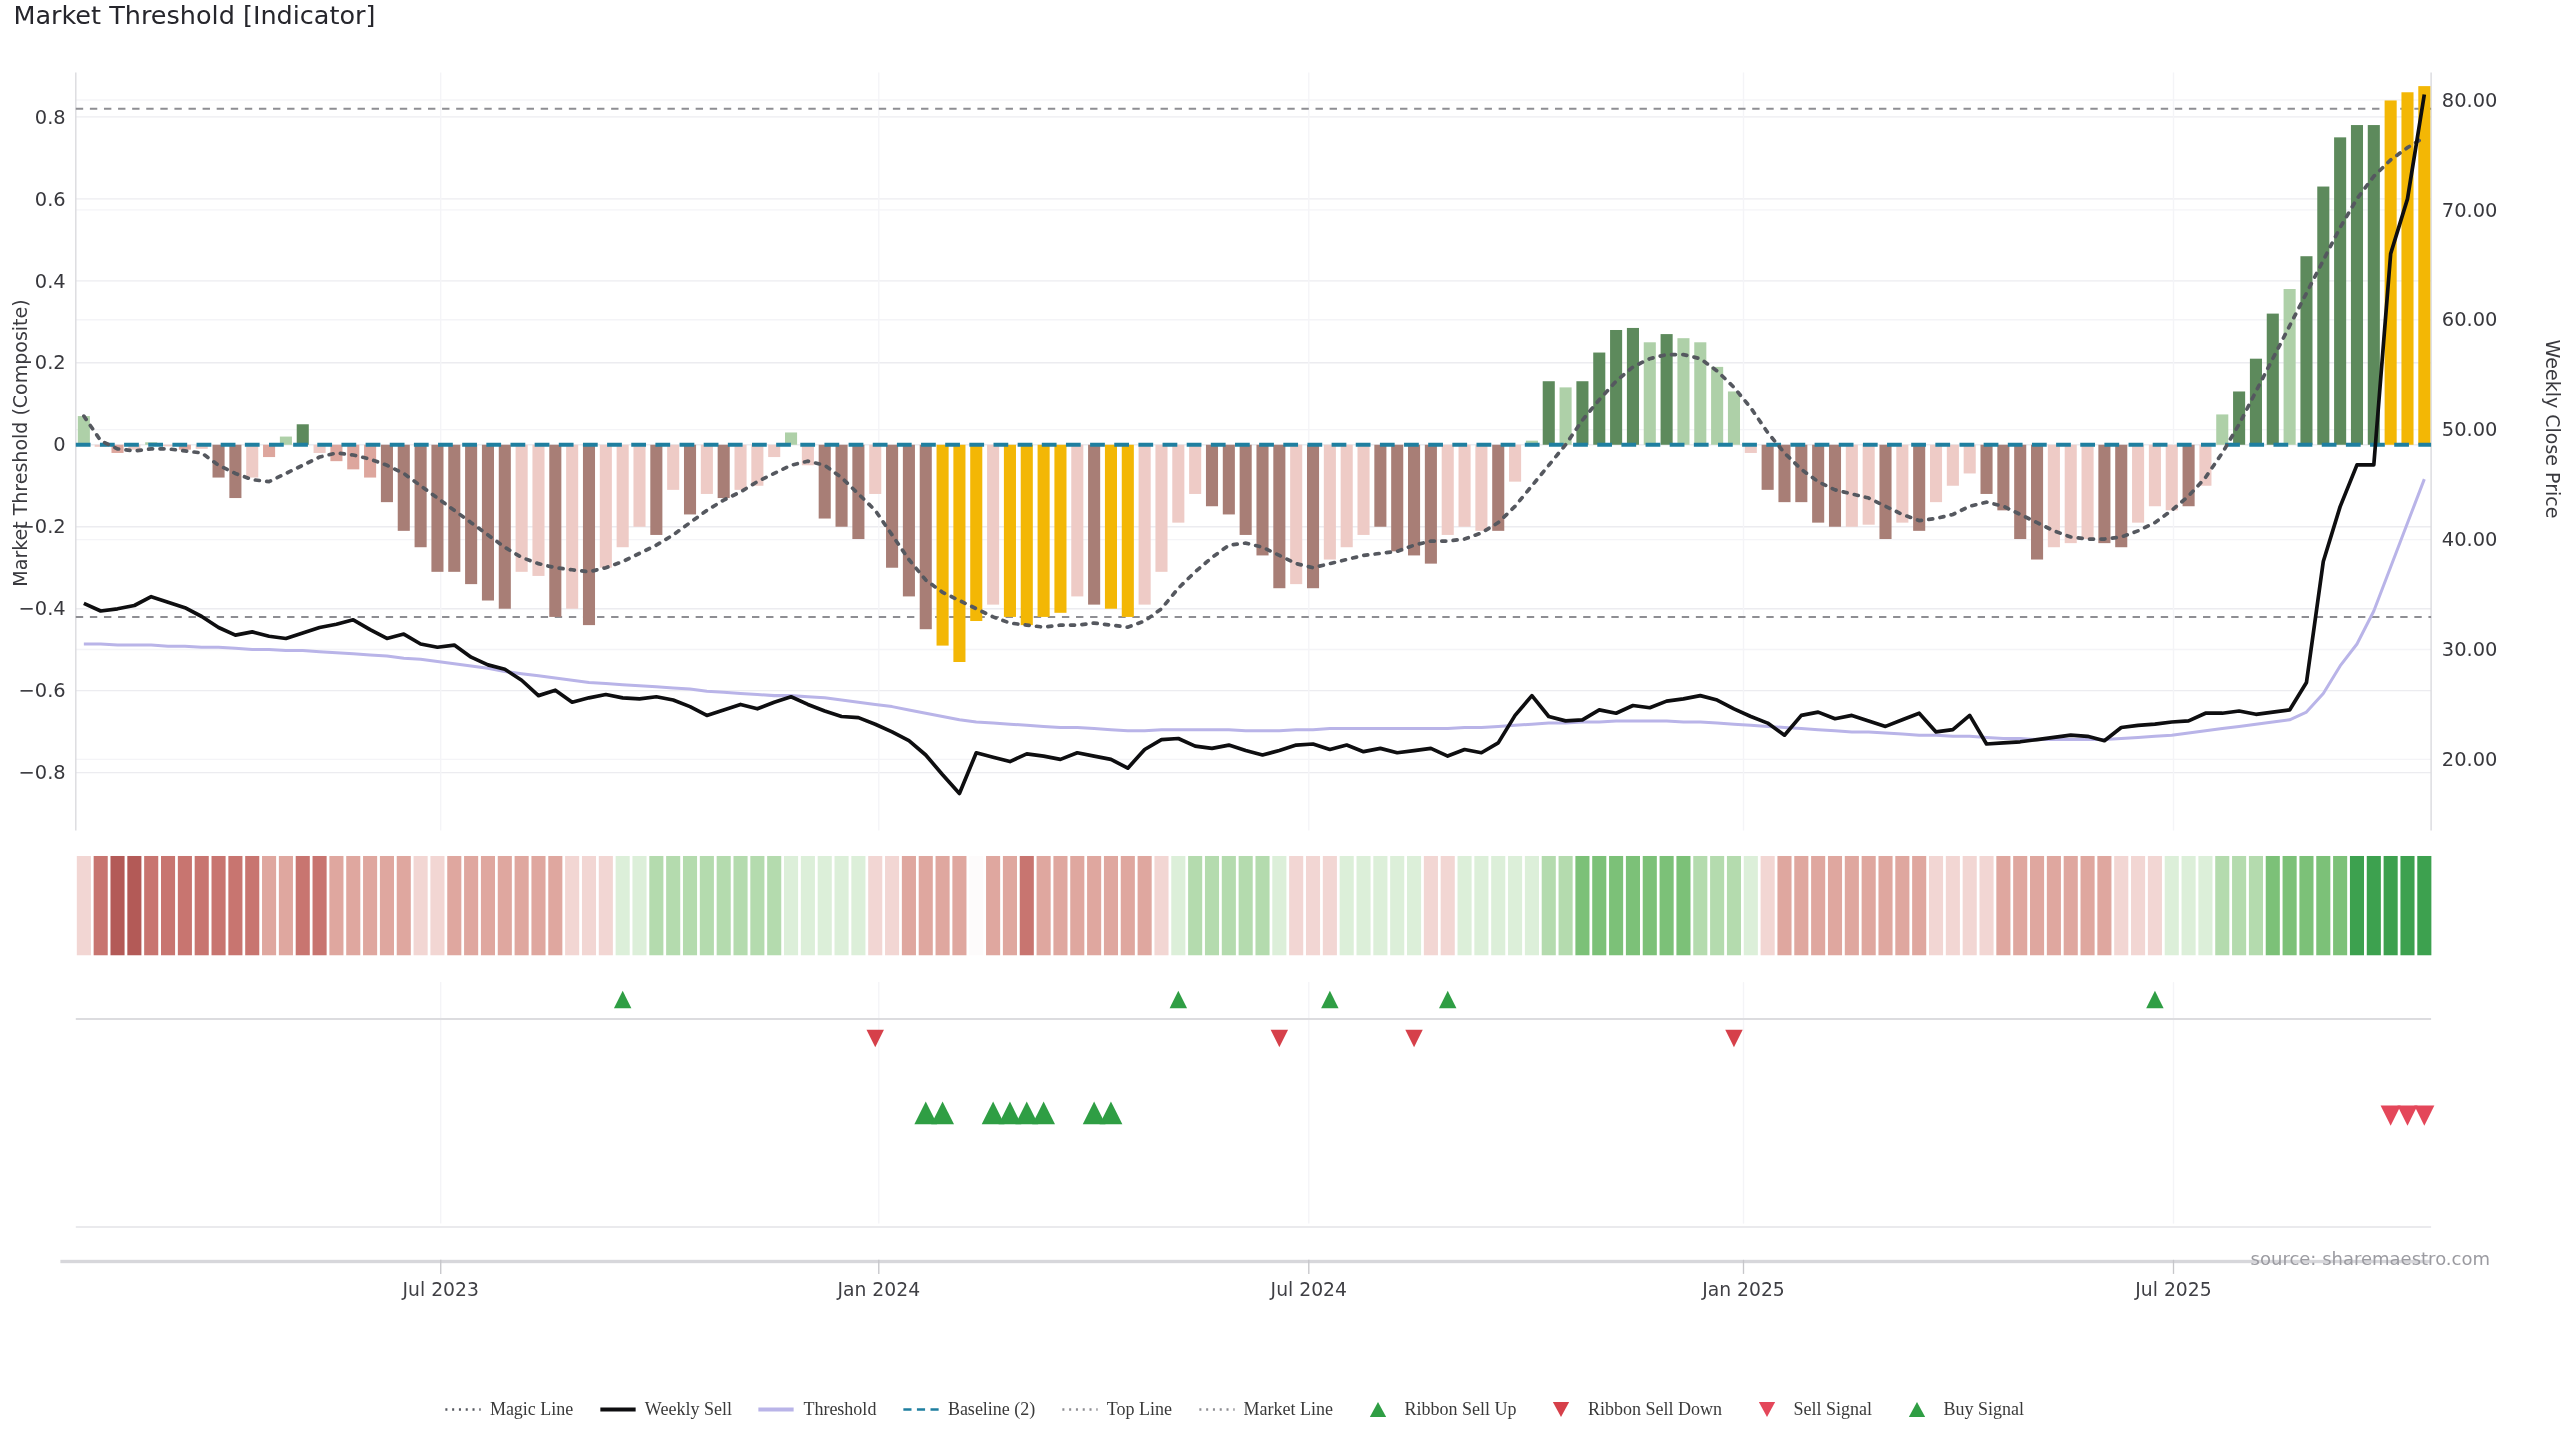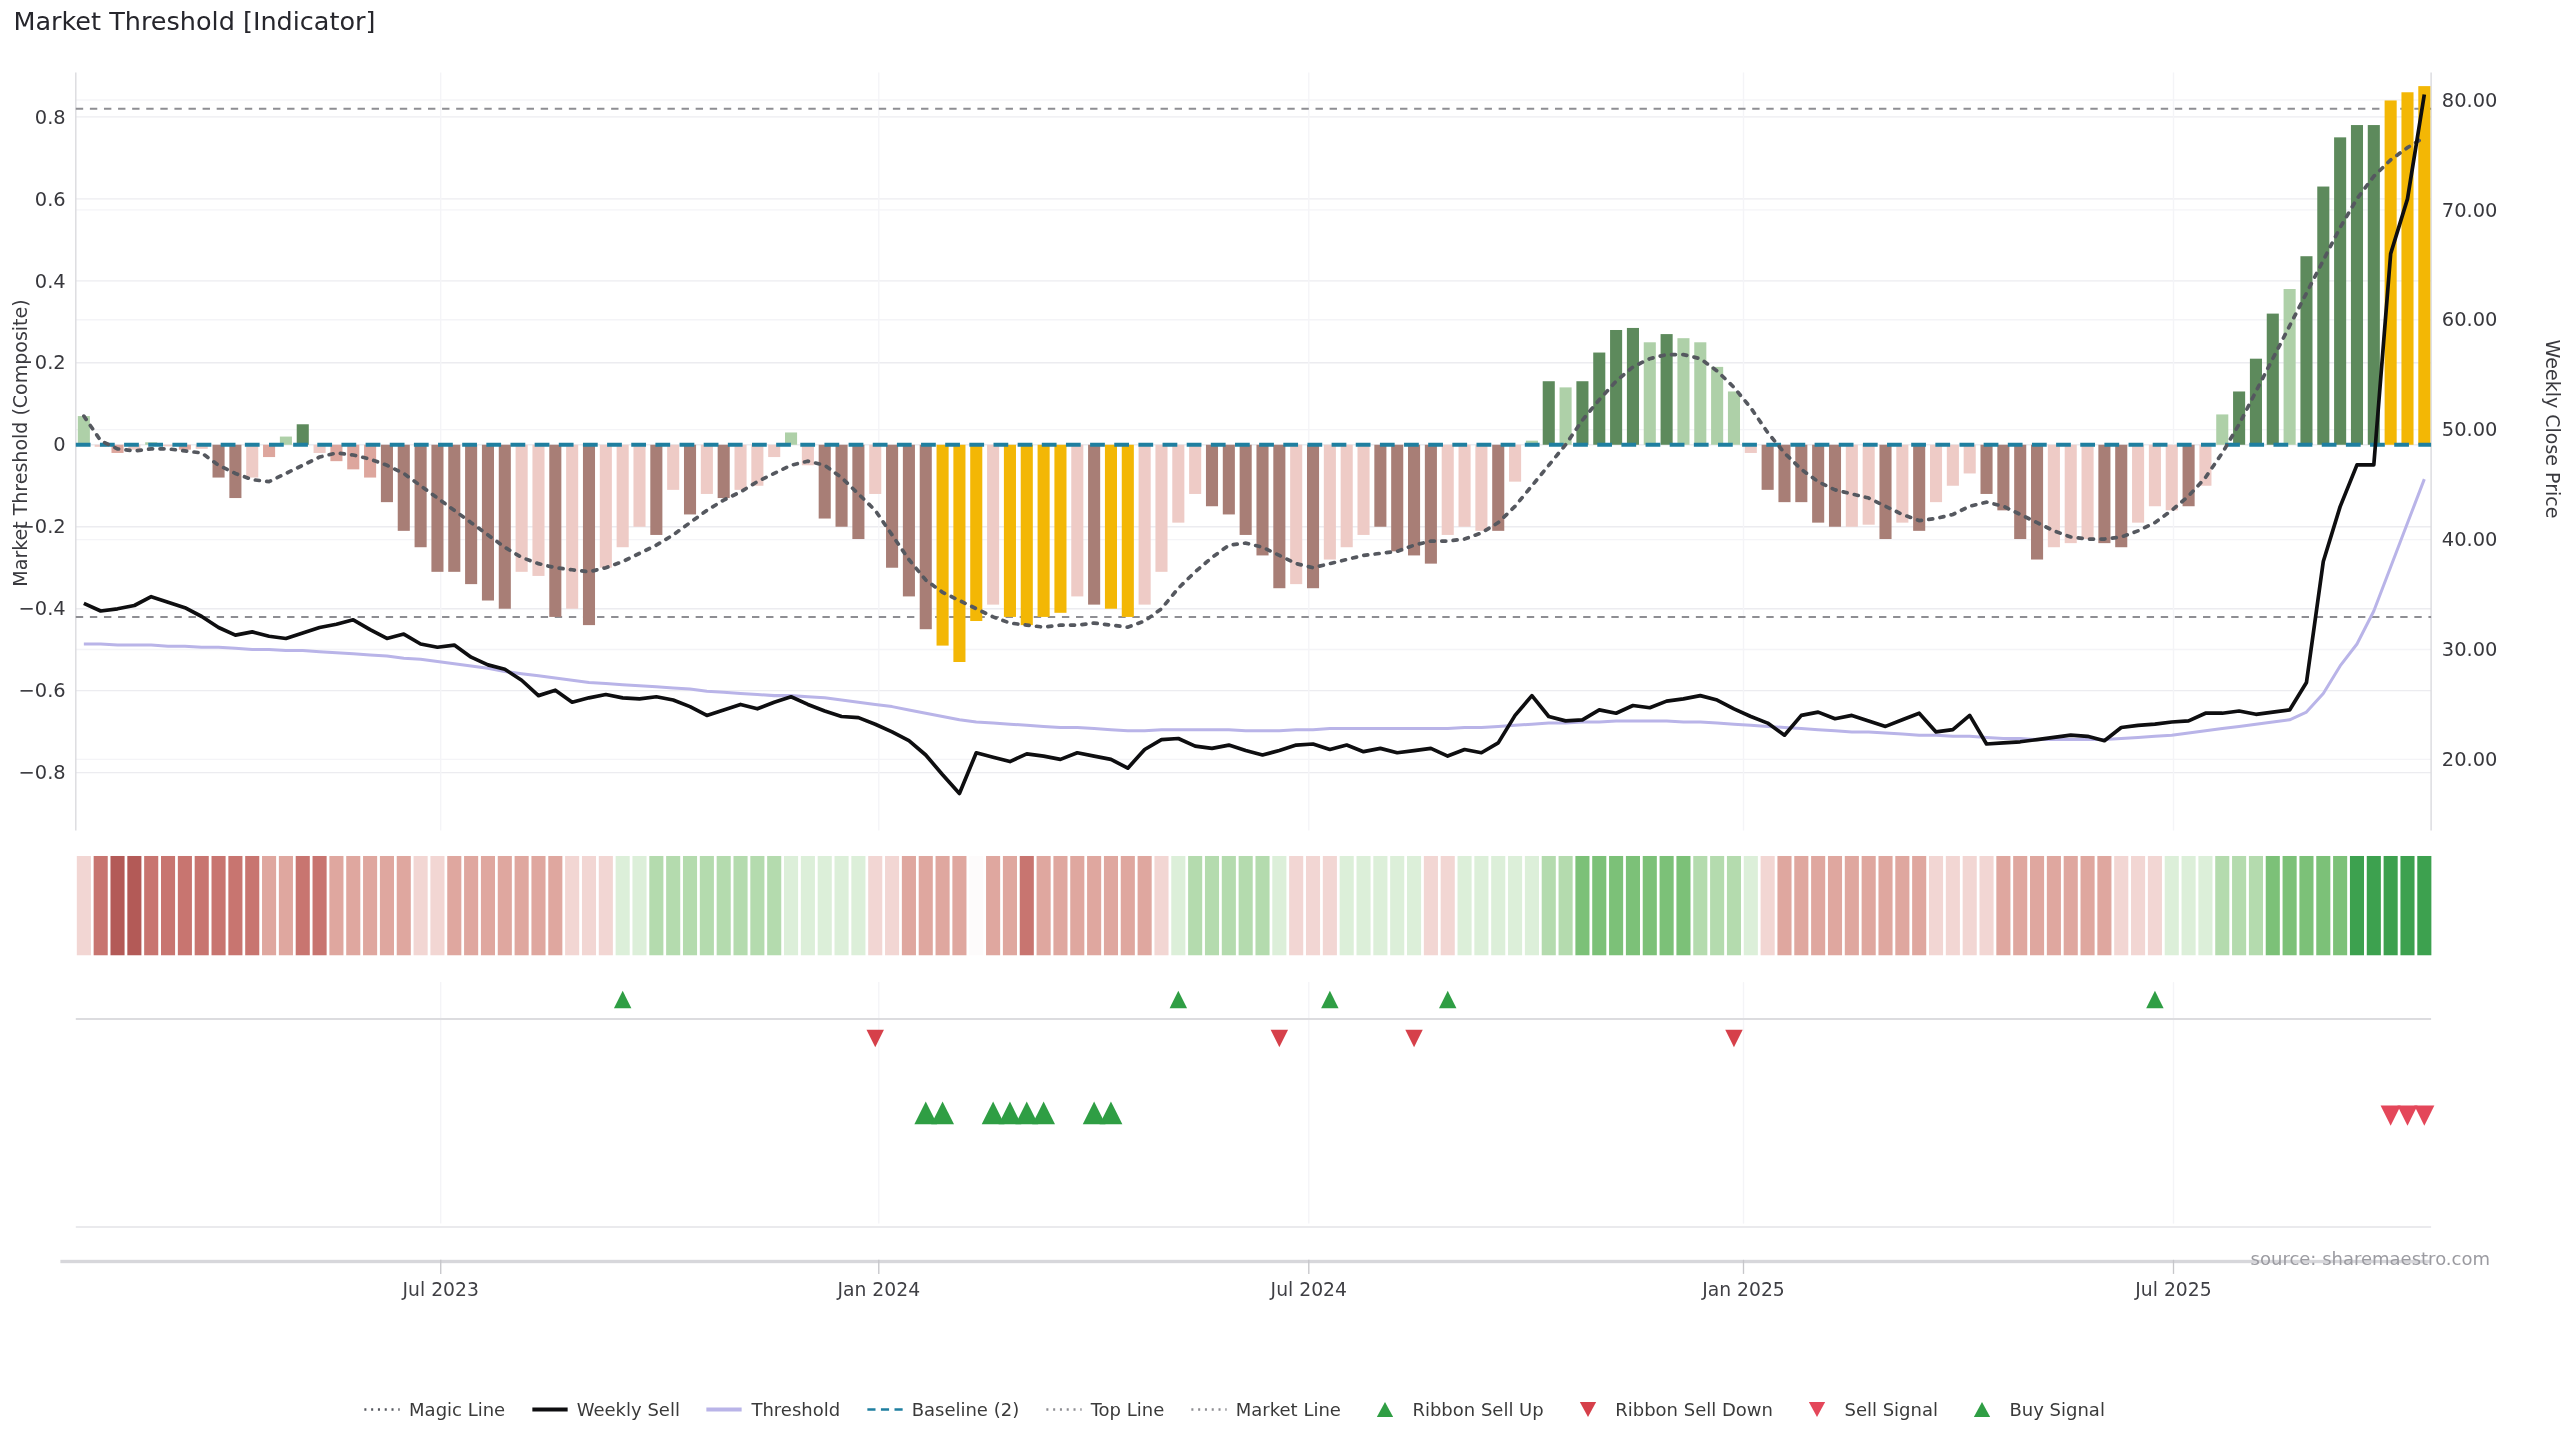--- a/index.html
+++ b/index.html
@@ -1,24 +1,24 @@
 <!DOCTYPE html>
 <html style="font-size:10.7px"><head>
 <meta charset="utf-8">
 <style>
   html,body{margin:0;padding:0;background:#ffffff;}
   #canvas{position:relative;width:2576px;height:1449px;background:#ffffff;overflow:hidden;
           font-family:"DejaVu Sans","Liberation Sans",sans-serif;}
-  #page-title{position:absolute;left:13.4px;top:6px;font-size:25.5px;color:#26262c;}
+  #page-title{position:absolute;left:13.4px;top:0;font-size:25.5px;color:#26262c;}
   .axis-title{position:absolute;font-size:19px;color:#3a3a3f;white-space:nowrap;}
   #left-axis-title{left:20px;top:443px;transform:translate(-50%,-50%) rotate(-90deg);}
   #right-axis-title{left:2553px;top:429px;transform:translate(-50%,-50%) rotate(90deg);}
   #source-note{position:absolute;right:86px;top:1248px;font-size:18px;color:#9b9ba1;}
   #legend{position:absolute;left:0;top:1399px;width:2468px;display:flex;justify-content:center;
-          align-items:center;gap:25.5px;font-size:18px;color:#3a3a3a;}
+          align-items:center;gap:25.5px;font-size:18px;color:#3a3a3a;font-family:Liberation Serif, serif;}
   .legend-item{display:flex;align-items:center;gap:8px;white-space:nowrap;}
   svg{display:block;}
   #chart-svg{position:absolute;left:0;top:0;}
 </style>
 </head>
 <body>
 
 <div id="canvas">
   <div id="page-title">Market Threshold [Indicator]</div>
   <div id="left-axis-title" class="axis-title">Market Threshold (Composite)</div>

